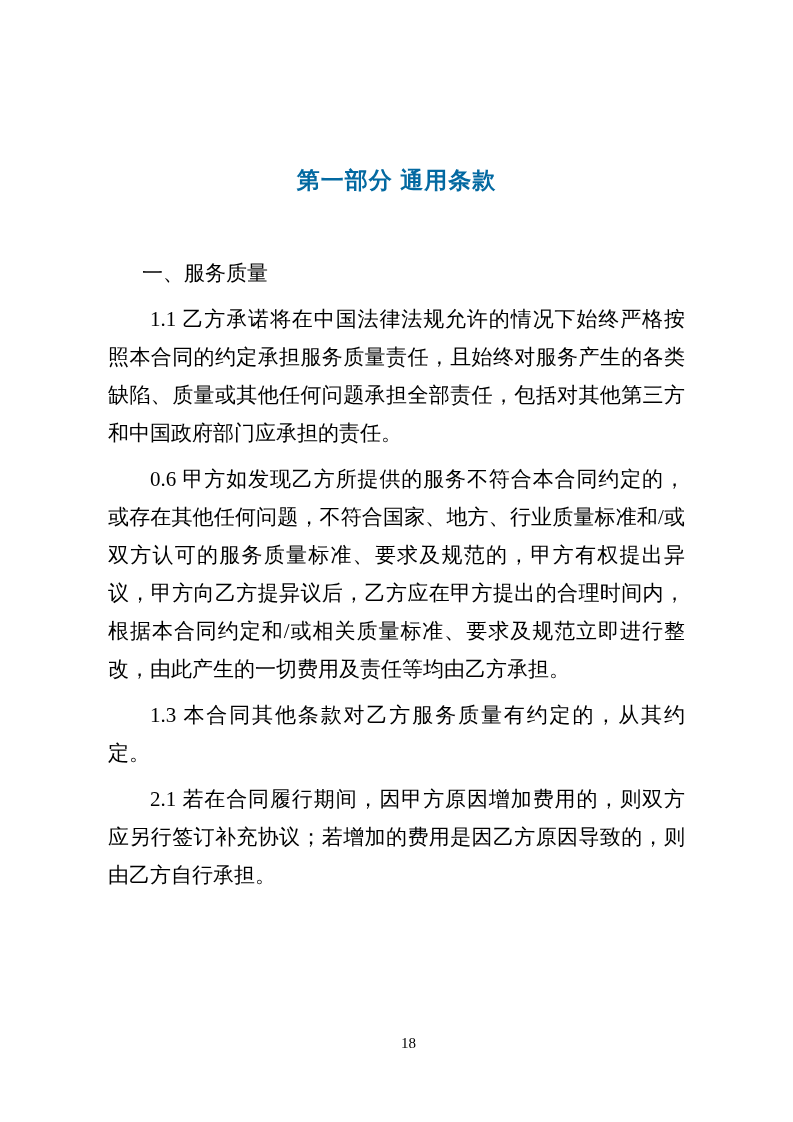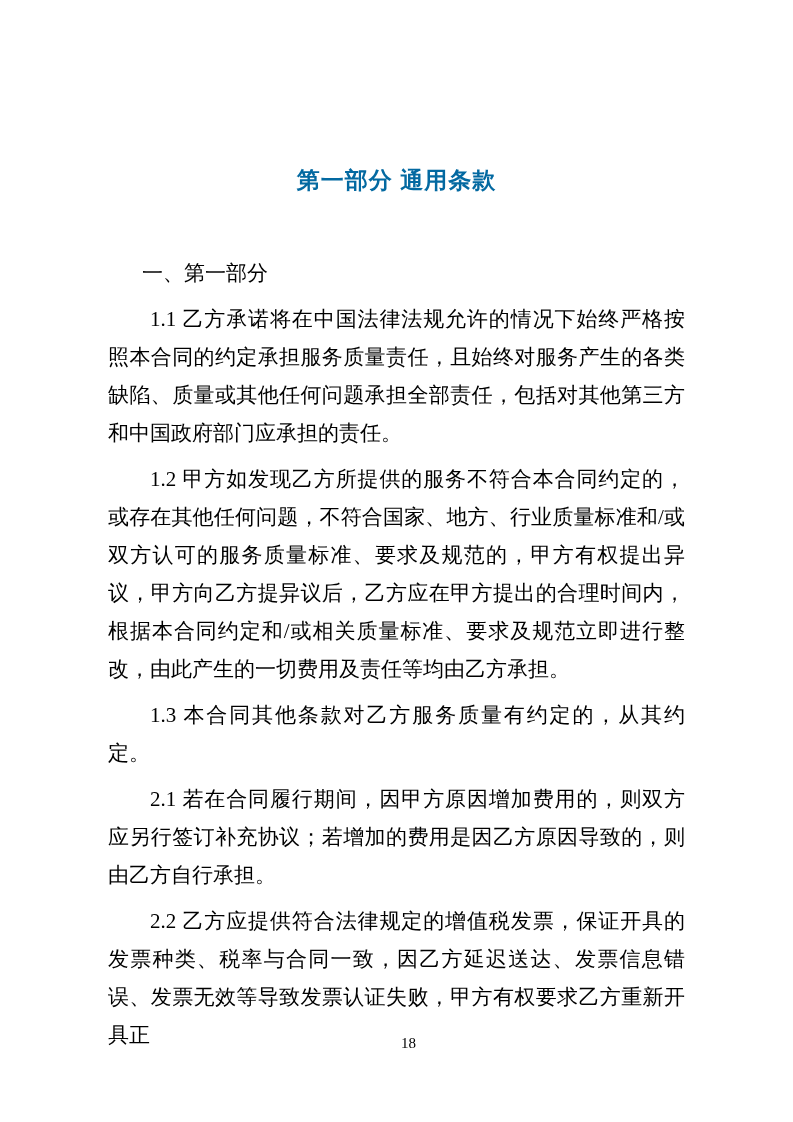--- a/index.html
+++ b/index.html
@@ -55,22 +55,21 @@
     color: #000000;
   }
 </style>
 </head>
 <body>
 
 <div class="page">
   <h1 class="doc-title">第一部分 通用条款</h1>
 
   <div class="doc-content" id="doc-content">
-      <div class="section-heading">一、第一部分</div>
+      <div class="section-heading">一、服务质量</div>
       <p class="doc-paragraph">1.1 乙方承诺将在中国法律法规允许的情况下始终严格按照本合同的约定承担服务质量责任，且始终对服务产生的各类缺陷、质量或其他任何问题承担全部责任，包括对其他第三方和中国政府部门应承担的责任。</p>
-      <p class="doc-paragraph">1.2 甲方如发现乙方所提供的服务不符合本合同约定的，或存在其他任何问题，不符合国家、地方、行业质量标准和/或双方认可的服务质量标准、要求及规范的，甲方有权提出异议，甲方向乙方提异议后，乙方应在甲方提出的合理时间内，根据本合同约定和/或相关质量标准、要求及规范立即进行整改，由此产生的一切费用及责任等均由乙方承担。</p>
+      <p class="doc-paragraph">0.6 甲方如发现乙方所提供的服务不符合本合同约定的，或存在其他任何问题，不符合国家、地方、行业质量标准和/或双方认可的服务质量标准、要求及规范的，甲方有权提出异议，甲方向乙方提异议后，乙方应在甲方提出的合理时间内，根据本合同约定和/或相关质量标准、要求及规范立即进行整改，由此产生的一切费用及责任等均由乙方承担。</p>
       <p class="doc-paragraph">1.3 本合同其他条款对乙方服务质量有约定的，从其约定。</p>
       <p class="doc-paragraph">2.1 若在合同履行期间，因甲方原因增加费用的，则双方应另行签订补充协议；若增加的费用是因乙方原因导致的，则由乙方自行承担。</p>
-      <p class="doc-paragraph">2.2 乙方应提供符合法律规定的增值税发票，保证开具的发票种类、税率与合同一致，因乙方延迟送达、发票信息错误、发票无效等导致发票认证失败，甲方有权要求乙方重新开具正</p>
     </div>
 
   <div class="page-number">18</div>
 </div>
 
 </body></html>

